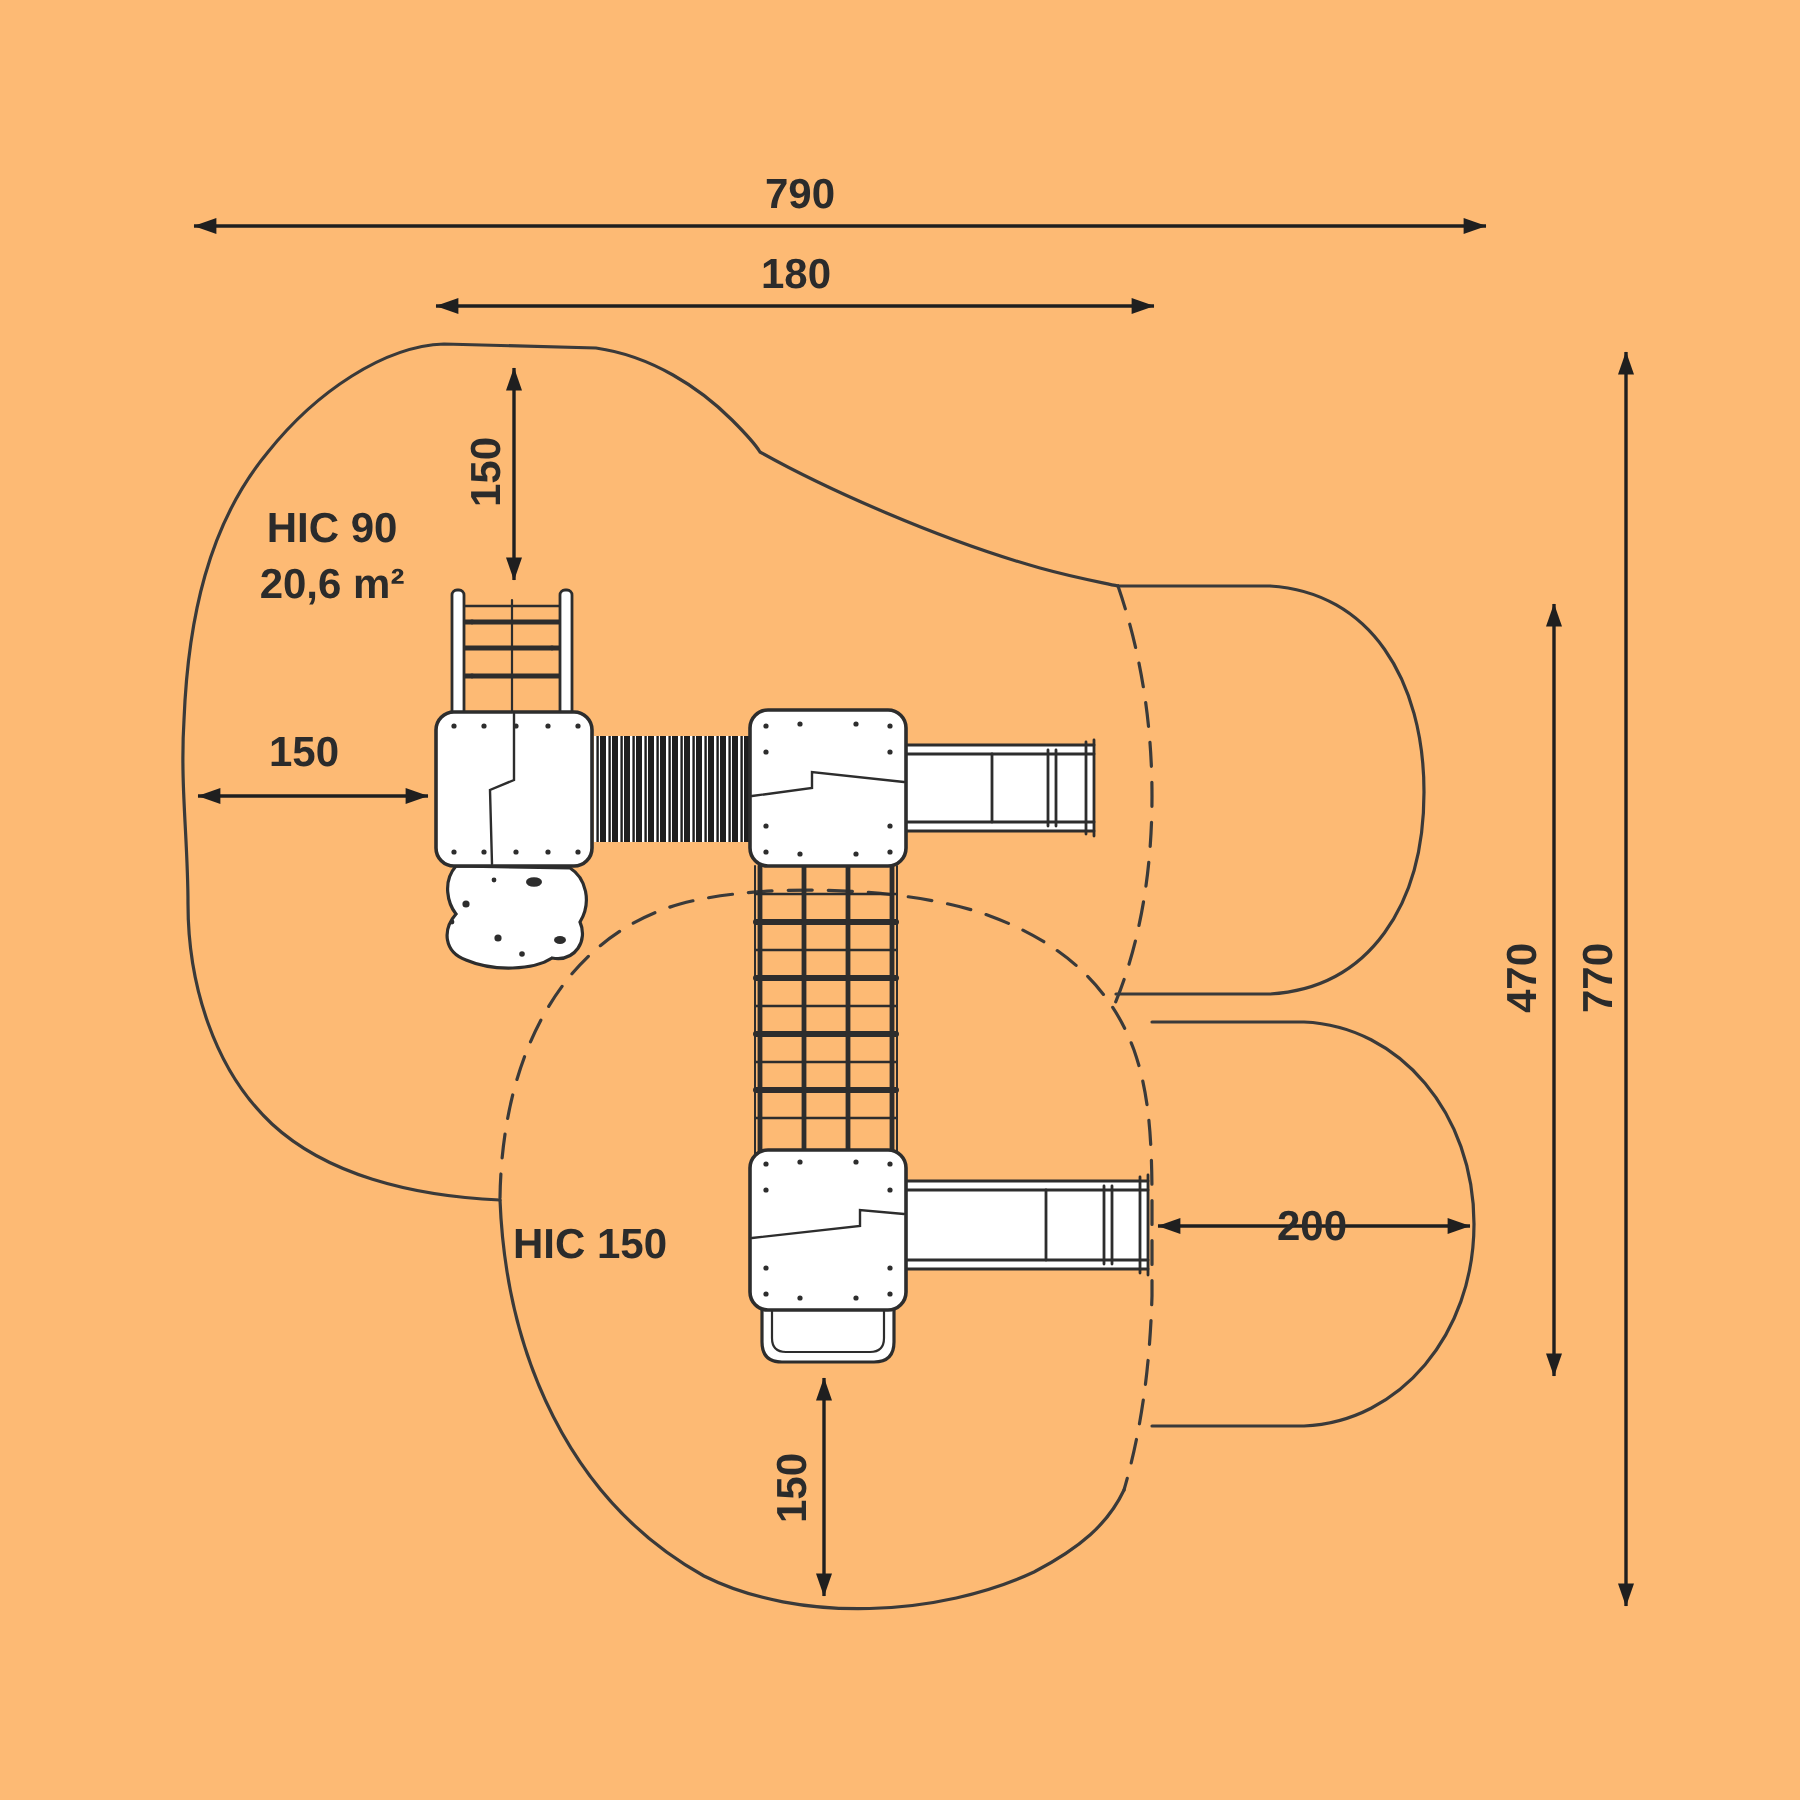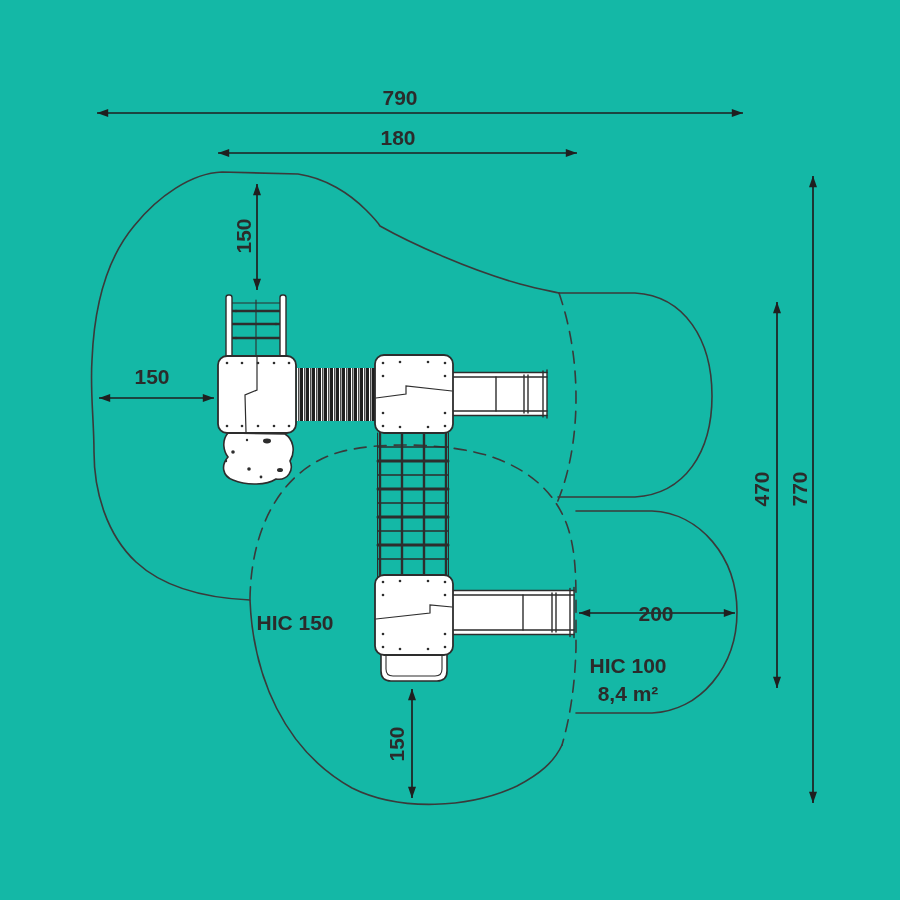--- a/index.html
+++ b/index.html
@@ -1,17 +1,17 @@
 <!DOCTYPE html>
 <html><head>
 <meta charset="utf-8">
 <style>
   html,body{margin:0;padding:0;background:#ffffff;}
   .canvas{
-    position:relative;width:900px;height:900px;background:#14b8a6;overflow:hidden;
+    position:relative;width:900px;height:900px;background:#fdba74;overflow:hidden;
     font-family:"Liberation Sans", sans-serif;
   }
   .canvas svg{position:absolute;left:0;top:0;}
   .lbl{
     position:absolute;
     font:600 21px "Liberation Sans", sans-serif;
     color:#2b2b2b;
     text-align:center;
     white-space:nowrap;
     line-height:24px;
@@ -206,23 +206,23 @@
 <div class="lbl" style="left:114px;top:365px;width:76px">150</div>
 
 <div class="lbl" style="left:617px;top:602px;width:78px">200</div>
 
 <div class="lbl rot" style="left:732px;top:477px;width:60px">470</div>
 
 <div class="lbl rot" style="left:770px;top:477px;width:60px">770</div>
 
 <div class="lbl rot" style="left:367px;top:732px;width:60px">150</div>
 
+<div class="lbl zone" style="left:106px;top:251px;width:120px">
+  <div>HIC 90</div>
+  <div>20,6 m²</div>
+</div>
 
 <div class="lbl zone" style="left:235px;top:609px;width:120px">
   <div>HIC 150</div>
 </div>
 
-<div class="lbl zone" style="left:568px;top:652px;width:120px">
-  <div>HIC 100</div>
-  <div>8,4 m²</div>
+
 </div>
 
-</div>
-
 </body></html>

